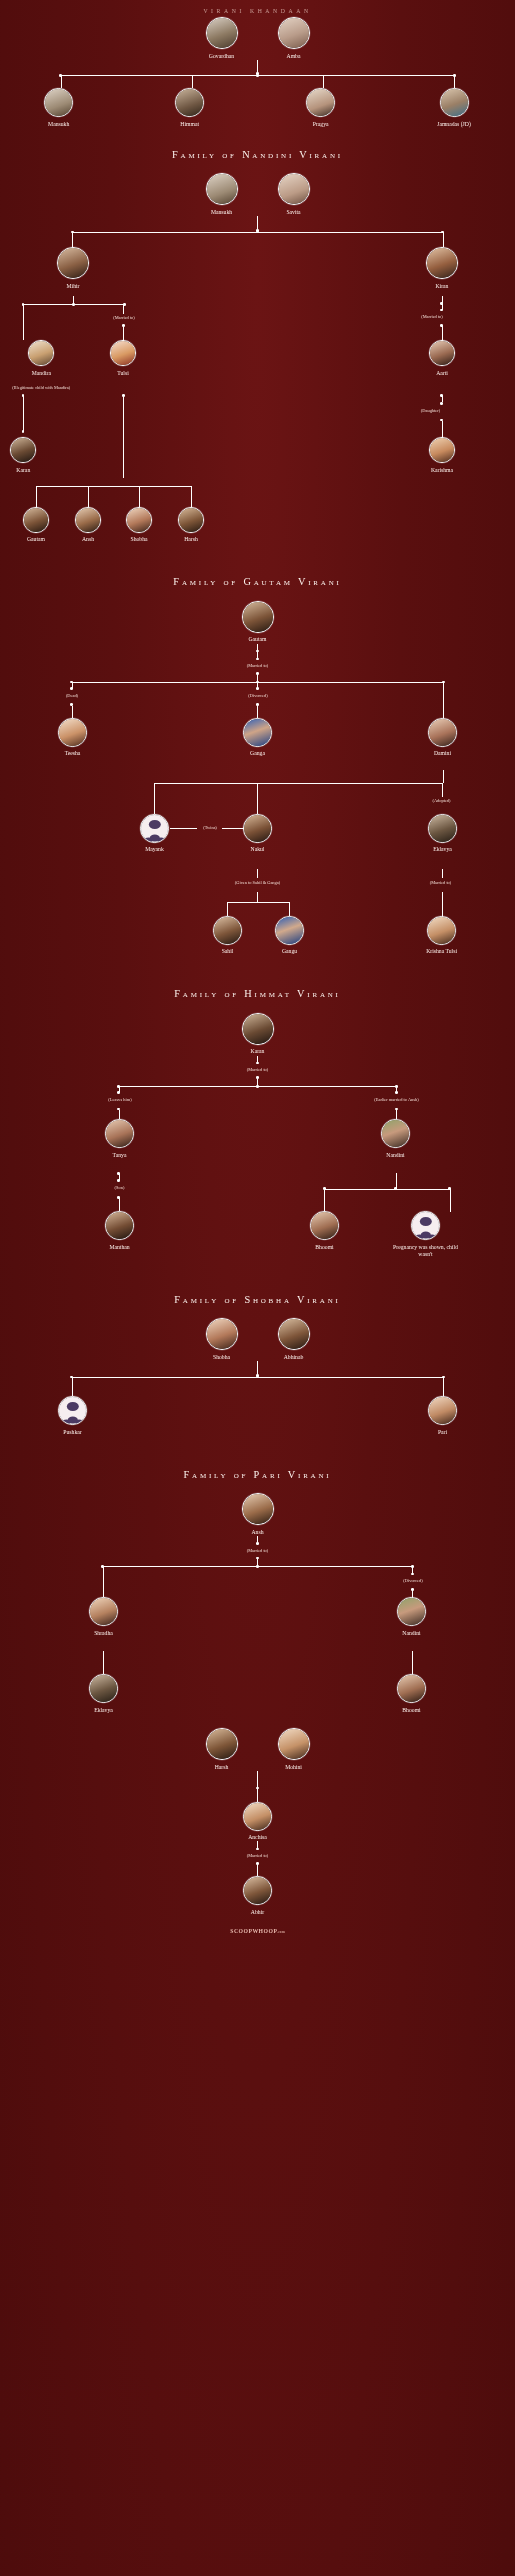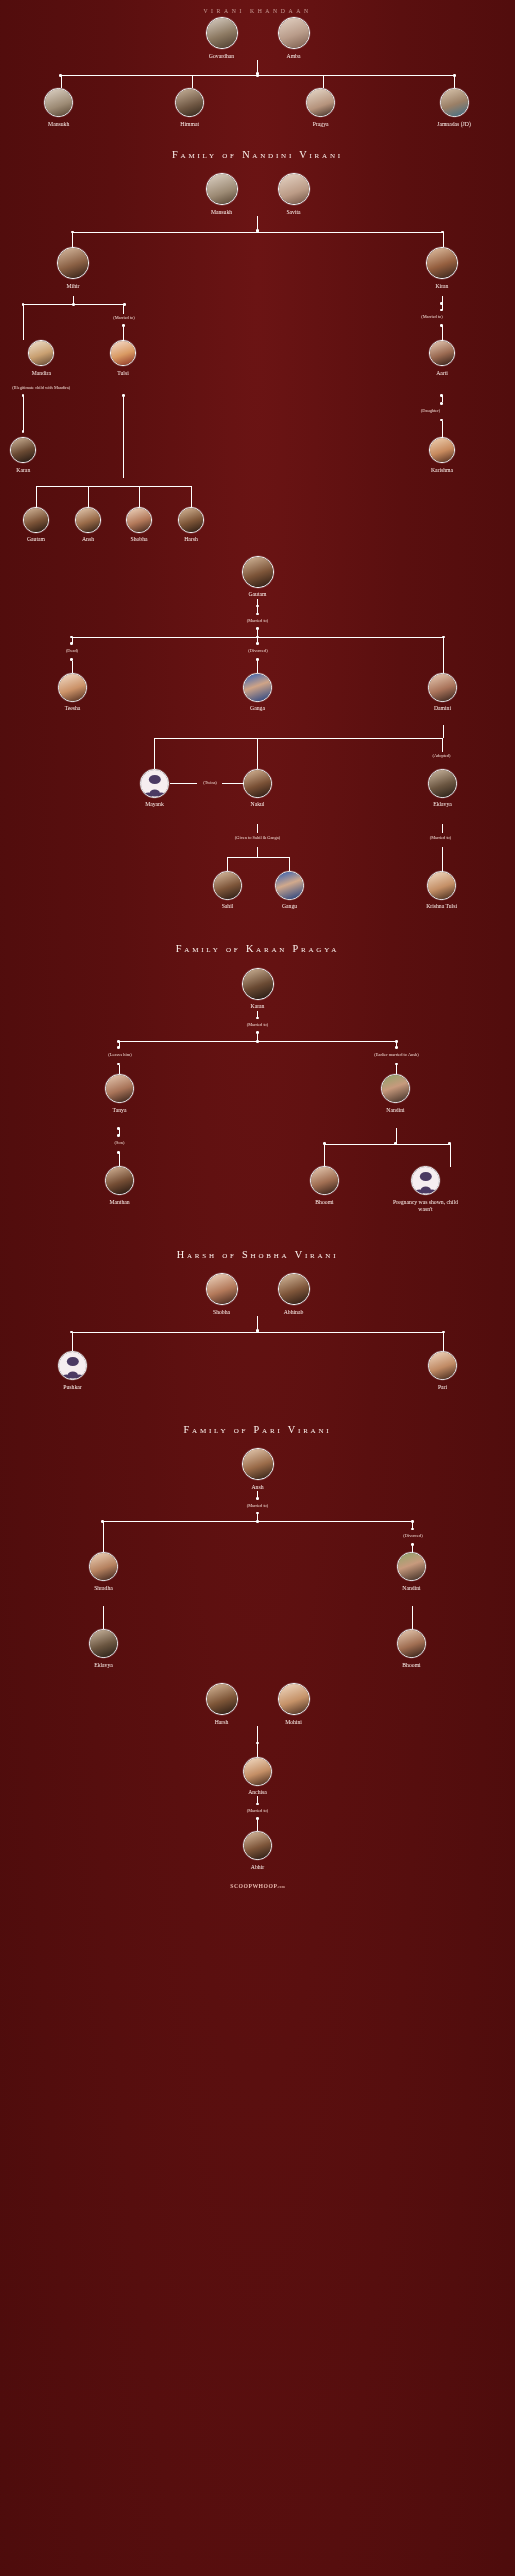--- a/index.html
+++ b/index.html
@@ -339,20 +339,21 @@
       </div>
       <div class="node" style="position:absolute;left:178px;">
         <div class="avatar sz-sm">
             <div class="face" style="background:linear-gradient(160deg,#d9bb9c,#7e5638 55%,#241710)"></div>
           </div>
         <div class="name">Harsh</div>
       </div>
     </div>
   </div>
 
+  <div class="section-title">Family of Gautam Virani</div>
 
   <div class="tree">
     <div class="row">
       <div class="node">
         <div class="avatar sz-lg">
             <div class="face" style="background:linear-gradient(160deg,#d6bb9e,#7c5438 55%,#23160f)"></div>
           </div>
         <div class="name">Gautam</div>
       </div>
     </div>
@@ -468,21 +469,21 @@
       </div>
       <div class="node" style="position:absolute;right:58px;">
         <div class="avatar sz-md">
             <div class="face" style="background:linear-gradient(160deg,#f3ddc6,#c48f66 55%,#3f2619)"></div>
           </div>
         <div class="name">Krishna Tulsi</div>
       </div>
     </div>
   </div>
 
-  <div class="section-title">Family of Karan Pragya</div>
+  <div class="section-title">Family of Himmat Virani</div>
 
   <div class="tree">
     <div class="row">
       <div class="node">
         <div class="avatar sz-lg">
             <div class="face" style="background:linear-gradient(160deg,#cfb69a,#6a4a33 55%,#1d1410)"></div>
           </div>
         <div class="name">Karan</div>
       </div>
     </div>
@@ -558,21 +559,21 @@
       </div>
       <div class="node" style="position:absolute;right:51px;">
         <div class="avatar sz-md silh">
             <div class="face"></div>
           </div>
         <div class="name" style="white-space:normal;width:77px;">Pregnancy was shown, child wasn't</div>
       </div>
     </div>
   </div>
 
-  <div class="section-title">Harsh of Shobha Virani</div>
+  <div class="section-title">Family of Shobha Virani</div>
 
   <div class="tree">
     <div class="row" style="gap:40px;">
       <div class="node">
         <div class="avatar sz-lg">
             <div class="face" style="background:linear-gradient(160deg,#f0d8c2,#b3795a 55%,#3a2118)"></div>
           </div>
         <div class="name">Shobha</div>
       </div>
       <div class="node">

